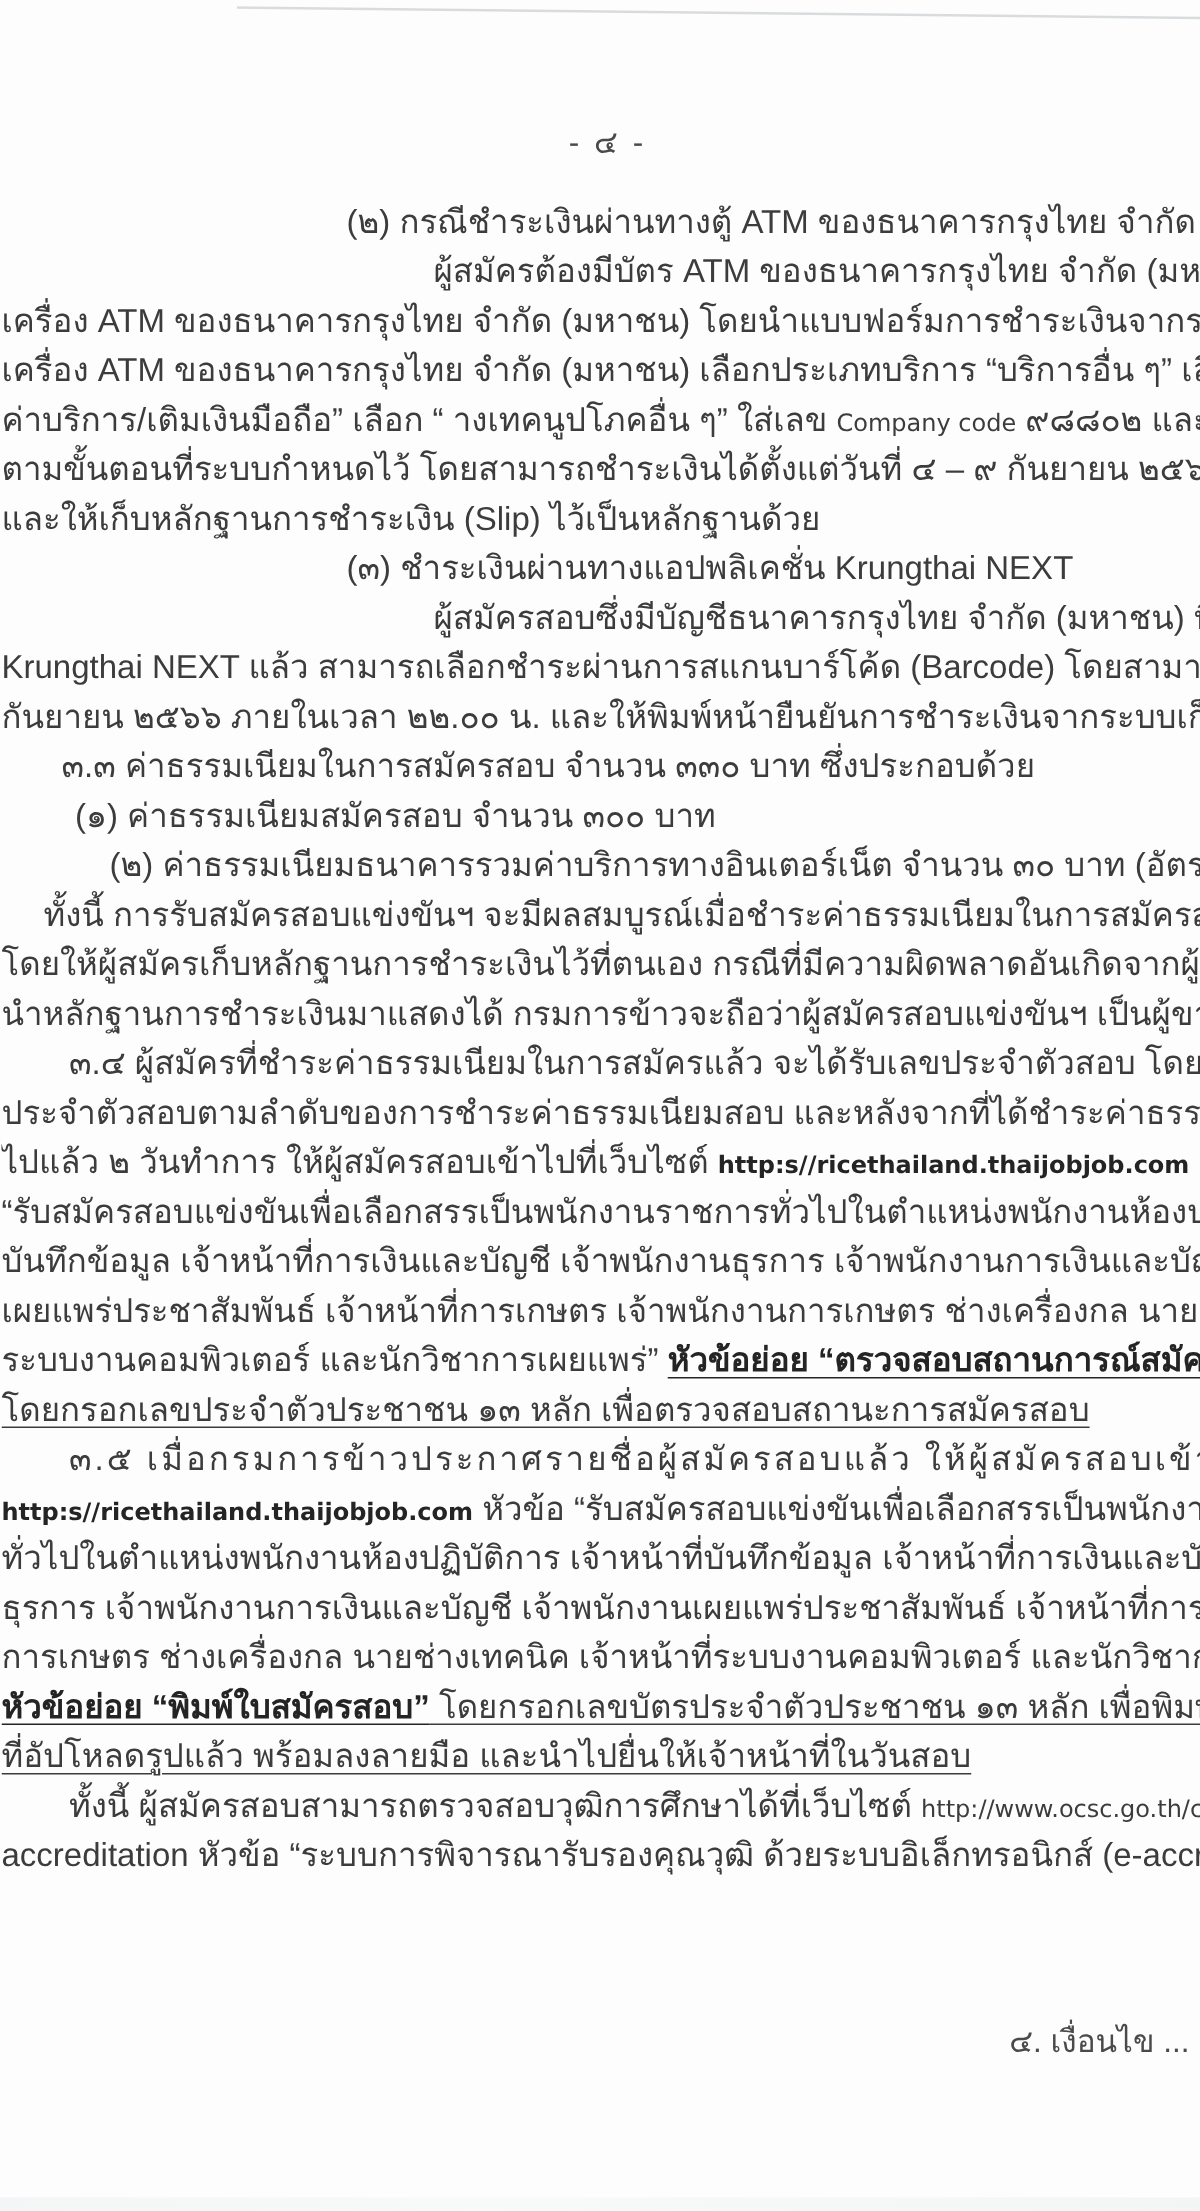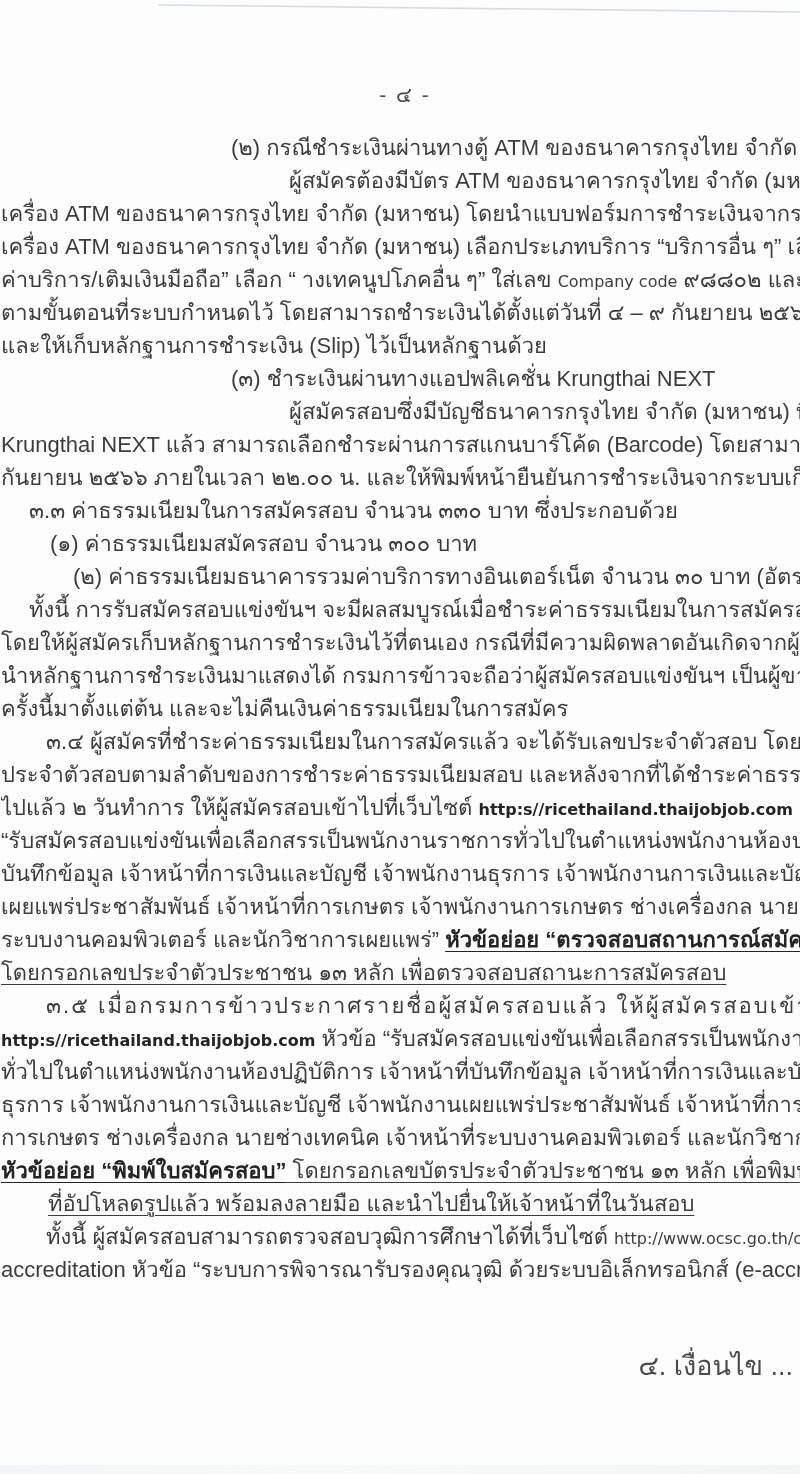--- a/index.html
+++ b/index.html
@@ -27,21 +27,21 @@
   .line{
     height:33px;line-height:33px;white-space:nowrap;overflow:hidden;
     font-size:22px;color:#3c3c3c;
   }
   .line span{vertical-align:baseline;}
   .b{font-weight:bold;color:#242424;}
   .u{text-decoration:underline;text-underline-offset:4px;text-decoration-thickness:1.4px;}
   .url{font-family:"DejaVu Sans",sans-serif;font-size:16px;letter-spacing:0;}
   .continuation{
     position:absolute;top:1344px;right:7px;text-align:right;
-    font-size:27px;color:#4a4a4a;
+    font-size:21px;color:#4a4a4a;
   }
 </style>
 </head>
 <body>
 
 <svg class="scan-artifact-top" width="642" height="12" viewBox="0 0 642 12">
   <line x1="0" y1="3" x2="642" y2="10" stroke="#d9dcde" stroke-width="1.6"></line>
 </svg>
 
 <div class="page-number">- ๔ -</div>
@@ -51,41 +51,40 @@
     <div class="line" style="padding-left: 288px;"><span>ผู้สมัครต้องมีบัตร ATM ของธนาคารกรุงไทย จำกัด (มหาชน) สามารถเลือกชำระเงินผ่าน</span></div>
     <div class="line" style="padding-left: 0px;"><span>เครื่อง ATM ของธนาคารกรุงไทย จำกัด (มหาชน) โดยนำแบบฟอร์มการชำระเงินจากระบบไปทำรายการผ่าน</span></div>
     <div class="line" style="padding-left: 0px;"><span>เครื่อง ATM ของธนาคารกรุงไทย จำกัด (มหาชน) เลือกประเภทบริการ “บริการอื่น ๆ” เลือก“ชำระ</span></div>
     <div class="line" style="padding-left: 0px;"><span>ค่าบริการ/เติมเงินมือถือ”  เลือก “ างเทคนูปโภคอื่น ๆ” ใส่เลข </span><span class="url">Company code</span><span> ๙๘๘๐๒  และให้ปฏิบัติ</span></div>
     <div class="line" style="padding-left: 0px;"><span>ตามขั้นตอนที่ระบบกำหนดไว้ โดยสามารถชำระเงินได้ตั้งแต่วันที่ ๔ – ๙ กันยายน ๒๕๖๖ ภายในเวลา ๒๒.๐๐ น.</span></div>
     <div class="line" style="padding-left: 0px;"><span>และให้เก็บหลักฐานการชำระเงิน (Slip) ไว้เป็นหลักฐานด้วย</span></div>
     <div class="line" style="padding-left: 230px;"><span>(๓)  ชำระเงินผ่านทางแอปพลิเคชั่น Krungthai NEXT</span></div>
     <div class="line" style="padding-left: 288px;"><span>ผู้สมัครสอบซึ่งมีบัญชีธนาคารกรุงไทย จำกัด (มหาชน) ที่ได้ลงทะเบียน (Register) ขอใช้บริการ</span></div>
     <div class="line" style="padding-left: 0px;"><span>Krungthai NEXT แล้ว สามารถเลือกชำระผ่านการสแกนบาร์โค้ด (Barcode) โดยสามารถชำระเงินตั้งแต่วันที่ ๔ – ๙</span></div>
     <div class="line" style="padding-left: 0px;"><span>กันยายน ๒๕๖๖ ภายในเวลา ๒๒.๐๐ น. และให้พิมพ์หน้ายืนยันการชำระเงินจากระบบเก็บไว้เป็นหลักฐานด้วย</span></div>
-    <div class="line" style="padding-left: 28px;"><span>๓.๓  ค่าธรรมเนียมในการสมัครสอบ จำนวน ๓๓๐ บาท ซึ่งประกอบด้วย</span></div>
+    <div class="line" style="padding-left: 40px;"><span>๓.๓  ค่าธรรมเนียมในการสมัครสอบ จำนวน ๓๓๐ บาท ซึ่งประกอบด้วย</span></div>
     <div class="line" style="padding-left: 49px;"><span>(๑)  ค่าธรรมเนียมสมัครสอบ จำนวน ๓๐๐ บาท</span></div>
     <div class="line" style="padding-left: 72px;"><span>(๒)  ค่าธรรมเนียมธนาคารรวมค่าบริการทางอินเตอร์เน็ต จำนวน ๓๐ บาท (อัตราเดียวกันทั่วประเทศ)</span></div>
     <div class="line" style="padding-left: 28px;"><span>ทั้งนี้ การรับสมัครสอบแข่งขันฯ จะมีผลสมบูรณ์เมื่อชำระค่าธรรมเนียมในการสมัครสอบเรียบร้อยแล้ว</span></div>
     <div class="line" style="padding-left: 0px;"><span>โดยให้ผู้สมัครเก็บหลักฐานการชำระเงินไว้ที่ตนเอง กรณีที่มีความผิดพลาดอันเกิดจากผู้สมัครไม่สามารถ</span></div>
     <div class="line" style="padding-left: 0px;"><span>นำหลักฐานการชำระเงินมาแสดงได้ กรมการข้าวจะถือว่าผู้สมัครสอบแข่งขันฯ เป็นผู้ขาดคุณสมบัติในการสมัคร</span></div>
-    <div class="line" style="padding-left: 0px;"><span>ครั้งนี้มาตั้งแต่ต้น และจะไม่คืนเงินค่าธรรมเนียมในการสมัคร</span></div>
     <div class="line" style="padding-left: 45px;"><span>๓.๔  ผู้สมัครที่ชำระค่าธรรมเนียมในการสมัครแล้ว จะได้รับเลขประจำตัวสอบ โดยจะกำหนดเลข</span></div>
     <div class="line" style="padding-left: 0px;"><span>ประจำตัวสอบตามลำดับของการชำระค่าธรรมเนียมสอบ และหลังจากที่ได้ชำระค่าธรรมเนียมในการสมัครสอบ</span></div>
     <div class="line" style="padding-left: 0px;"><span>ไปแล้ว ๒ วันทำการ ให้ผู้สมัครสอบเข้าไปที่เว็บไซต์ </span><span class="b url">http:s//ricethailand.thaijobjob.com</span></div>
     <div class="line" style="padding-left: 0px;"><span>“รับสมัครสอบแข่งขันเพื่อเลือกสรรเป็นพนักงานราชการทั่วไปในตำแหน่งพนักงานห้องปฏิบัติการ เจ้าหน้าที่</span></div>
     <div class="line" style="padding-left: 0px;"><span>บันทึกข้อมูล เจ้าหน้าที่การเงินและบัญชี เจ้าพนักงานธุรการ เจ้าพนักงานการเงินและบัญชี เจ้าพนักงาน</span></div>
     <div class="line" style="padding-left: 0px;"><span>เผยแพร่ประชาสัมพันธ์ เจ้าหน้าที่การเกษตร เจ้าพนักงานการเกษตร ช่างเครื่องกล นายช่างเทคนิค เจ้าหน้าที่</span></div>
     <div class="line" style="padding-left: 0px;"><span>ระบบงานคอมพิวเตอร์ และนักวิชาการเผยแพร่” </span><span class="b u">หัวข้อย่อย “ตรวจสอบสถานการณ์สมัครสอบ”</span></div>
     <div class="line" style="padding-left: 0px;"><span class="u">โดยกรอกเลขประจำตัวประชาชน ๑๓ หลัก เพื่อตรวจสอบสถานะการสมัครสอบ</span></div>
     <div class="line" style="padding-left: 45px; letter-spacing: 2px;"><span>๓.๕  เมื่อกรมการข้าวประกาศรายชื่อผู้สมัครสอบแล้ว ให้ผู้สมัครสอบเข้าเว็บไซต์</span></div>
     <div class="line" style="padding-left: 0px;"><span class="b url">http:s//ricethailand.thaijobjob.com</span><span> หัวข้อ “รับสมัครสอบแข่งขันเพื่อเลือกสรรเป็นพนักงานราชการ</span></div>
     <div class="line" style="padding-left: 0px;"><span>ทั่วไปในตำแหน่งพนักงานห้องปฏิบัติการ เจ้าหน้าที่บันทึกข้อมูล เจ้าหน้าที่การเงินและบัญชี เจ้าพนักงาน</span></div>
     <div class="line" style="padding-left: 0px;"><span>ธุรการ เจ้าพนักงานการเงินและบัญชี เจ้าพนักงานเผยแพร่ประชาสัมพันธ์ เจ้าหน้าที่การเกษตร เจ้าพนักงาน</span></div>
     <div class="line" style="padding-left: 0px;"><span>การเกษตร ช่างเครื่องกล นายช่างเทคนิค เจ้าหน้าที่ระบบงานคอมพิวเตอร์ และนักวิชาการเผยแพร่”</span></div>
     <div class="line" style="padding-left: 0px;"><span class="b u">หัวข้อย่อย “พิมพ์ใบสมัครสอบ”</span><span class="u">   โดยกรอกเลขบัตรประจำตัวประชาชน ๑๓ หลัก เพื่อพิมพ์ใบสมัครสอบ</span></div>
-    <div class="line" style="padding-left: 0px; margin-left: 47px;"><span class="u">ที่อัปโหลดรูปแล้ว พร้อมลงลายมือ และนำไปยื่นให้เจ้าหน้าที่ในวันสอบ</span></div>
+    <div class="line" style="padding-left: 0px;"><span class="u">ที่อัปโหลดรูปแล้ว พร้อมลงลายมือ และนำไปยื่นให้เจ้าหน้าที่ในวันสอบ</span></div>
     <div class="line" style="padding-left: 45px;"><span>ทั้งนี้ ผู้สมัครสอบสามารถตรวจสอบวุฒิการศึกษาได้ที่เว็บไซต์ </span><span class="url">http://www.ocsc.go.th/civilservant/</span></div>
     <div class="line" style="padding-left: 0px;"><span>accreditation หัวข้อ “ระบบการพิจารณารับรองคุณวุฒิ ด้วยระบบอิเล็กทรอนิกส์ (e-accreditation)”</span></div>
   </div>
 
 <div class="continuation">๔. เงื่อนไข ...</div>
 
 <div class="scan-artifact-bottom"></div>
 
 </body></html>

